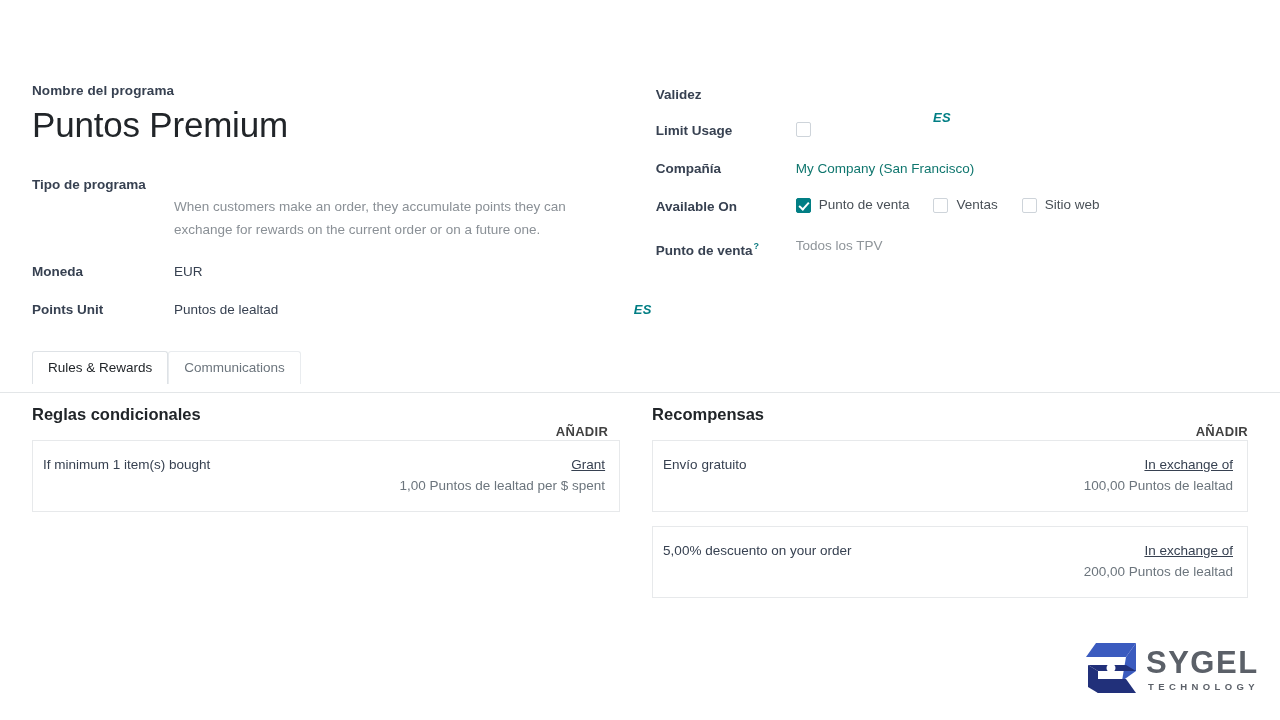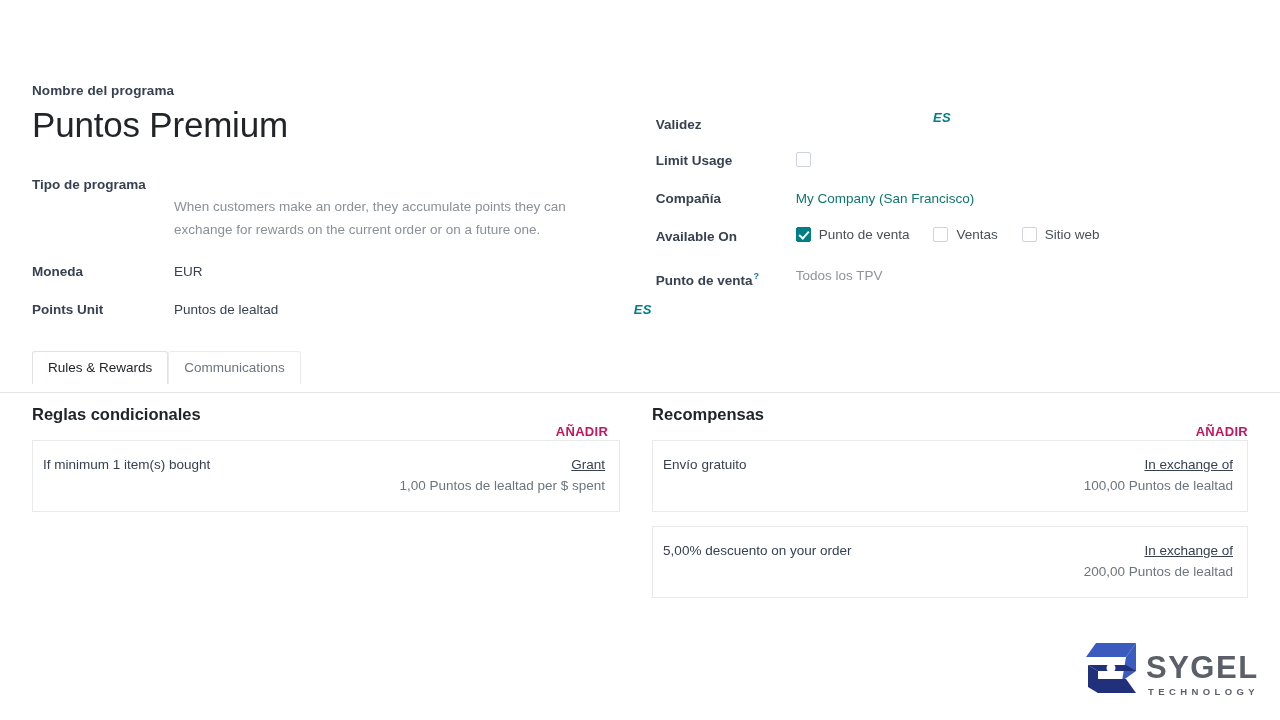--- a/index.html
+++ b/index.html
@@ -23,21 +23,20 @@
 
   
   .form-sheet {
     position: relative;
     padding: 0 32px;
   }
 
   .form-cols {
     display: flex;
     width: 100%;
-    align-items: center;
   }
   .col-left  { width: 636px; padding-top: 84px; }
   .col-right { width: 612px; padding-top: 84px; padding-left: 4px; }
 
   .oe-title-label {
     font-size: 13.5px;
     font-weight: bold;
     color: #374151;
     letter-spacing: .1px;
     line-height: 1.1;
@@ -229,21 +228,21 @@
   }
   .sec-title {
     font-size: 16.5px;
     font-weight: bold;
     color: #212529;
     line-height: 22px;
   }
   .sec-add {
     font-size: 13px;
     font-weight: bold;
-    color: #be185d;
+    color: #404040;
     letter-spacing: .3px;
     cursor: pointer;
     position: absolute;
     right: 0;
     bottom: -12px;
   }
   .section.left .sec-add { right: 12px; }
   .section.right .sec-add { right: 0px; }
 
   .card {
@@ -281,21 +280,21 @@
     display: block;
     white-space: nowrap;
   }
 
   
   .logo {
     position: absolute;
     left: 1086px;
     top: 641px;
     display: flex;
-    align-items: flex-end;
+    align-items: center;
     gap: 8px;
   }
   .logo-text {
     display: flex;
     flex-direction: column;
     line-height: 1;
   }
   .logo-name {
     font-size: 31px;
     font-weight: bold;

